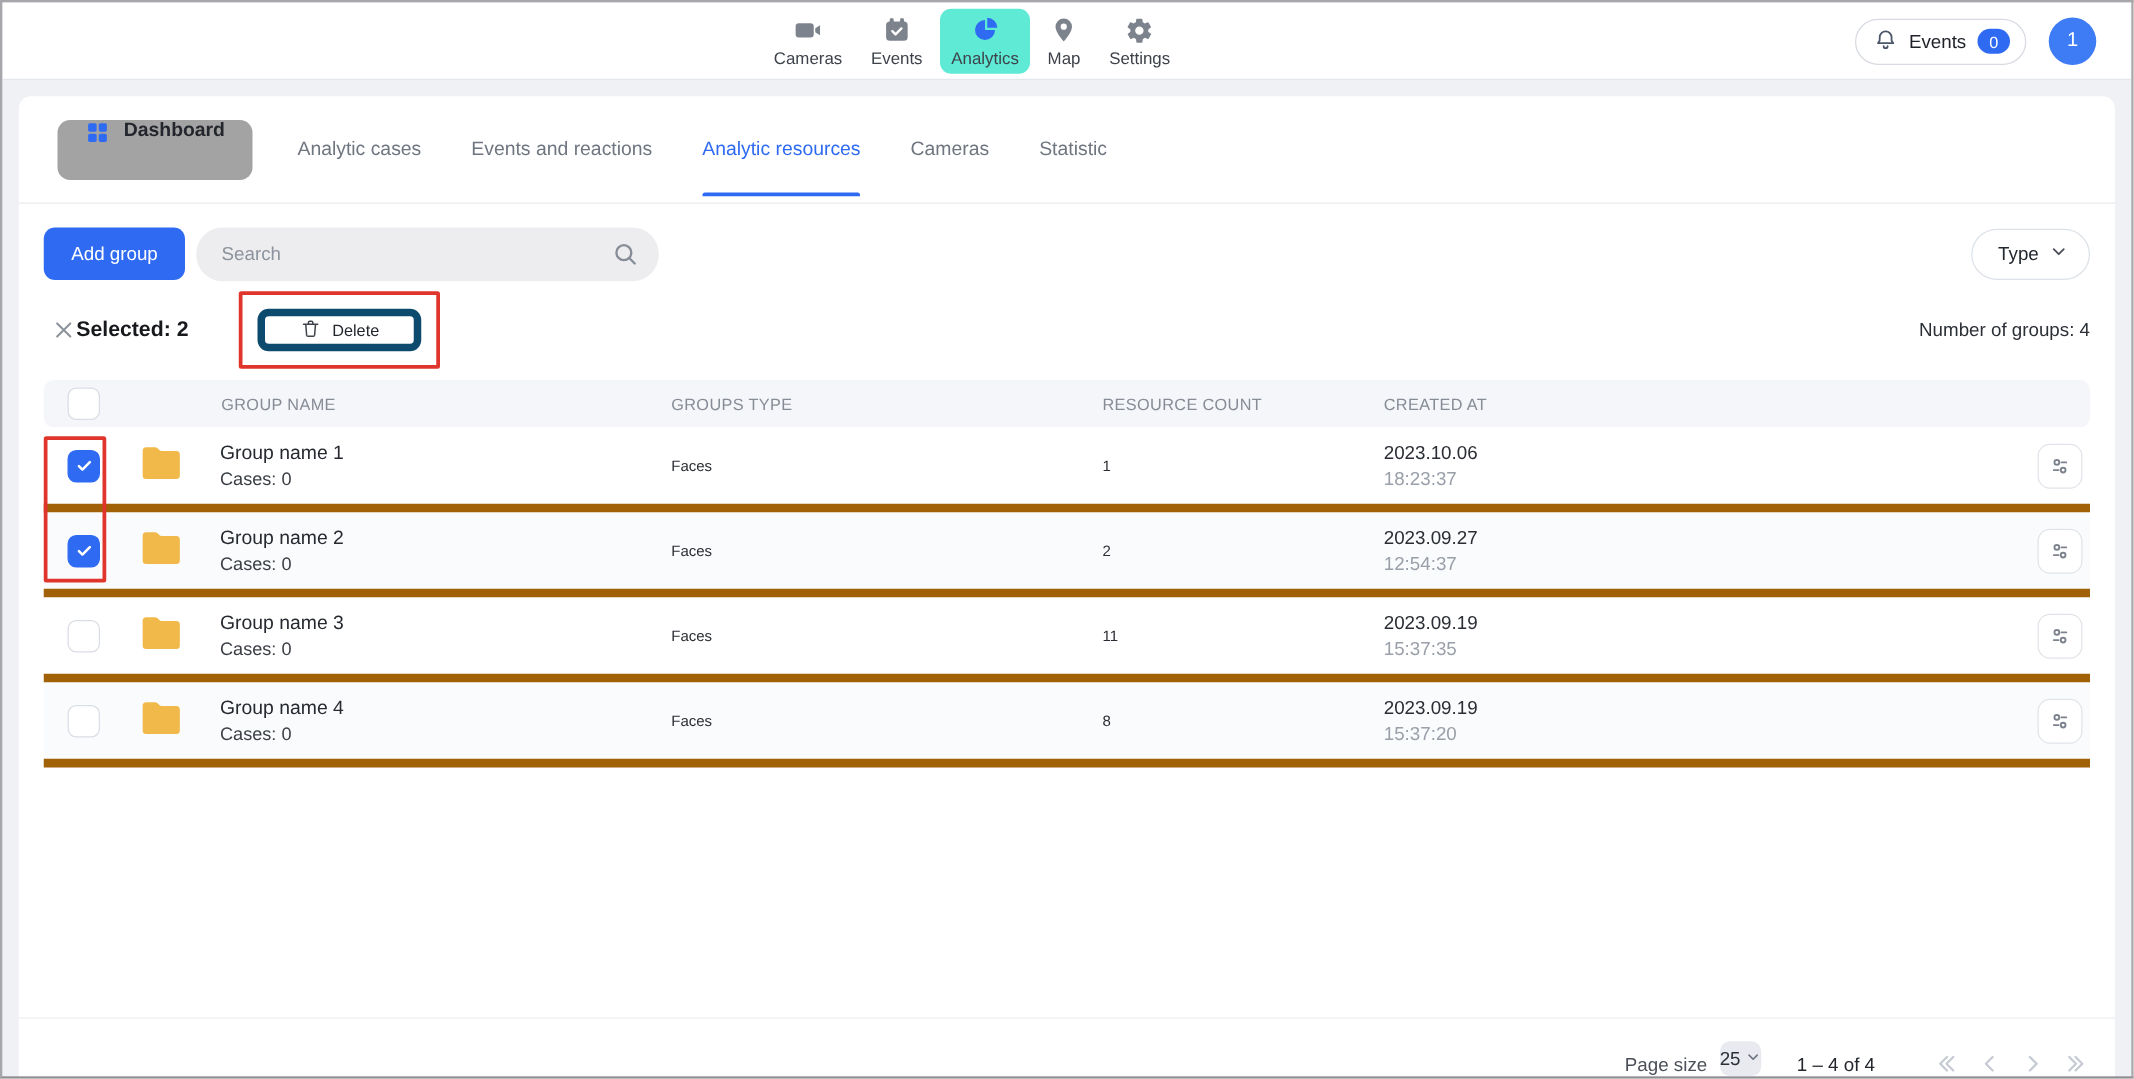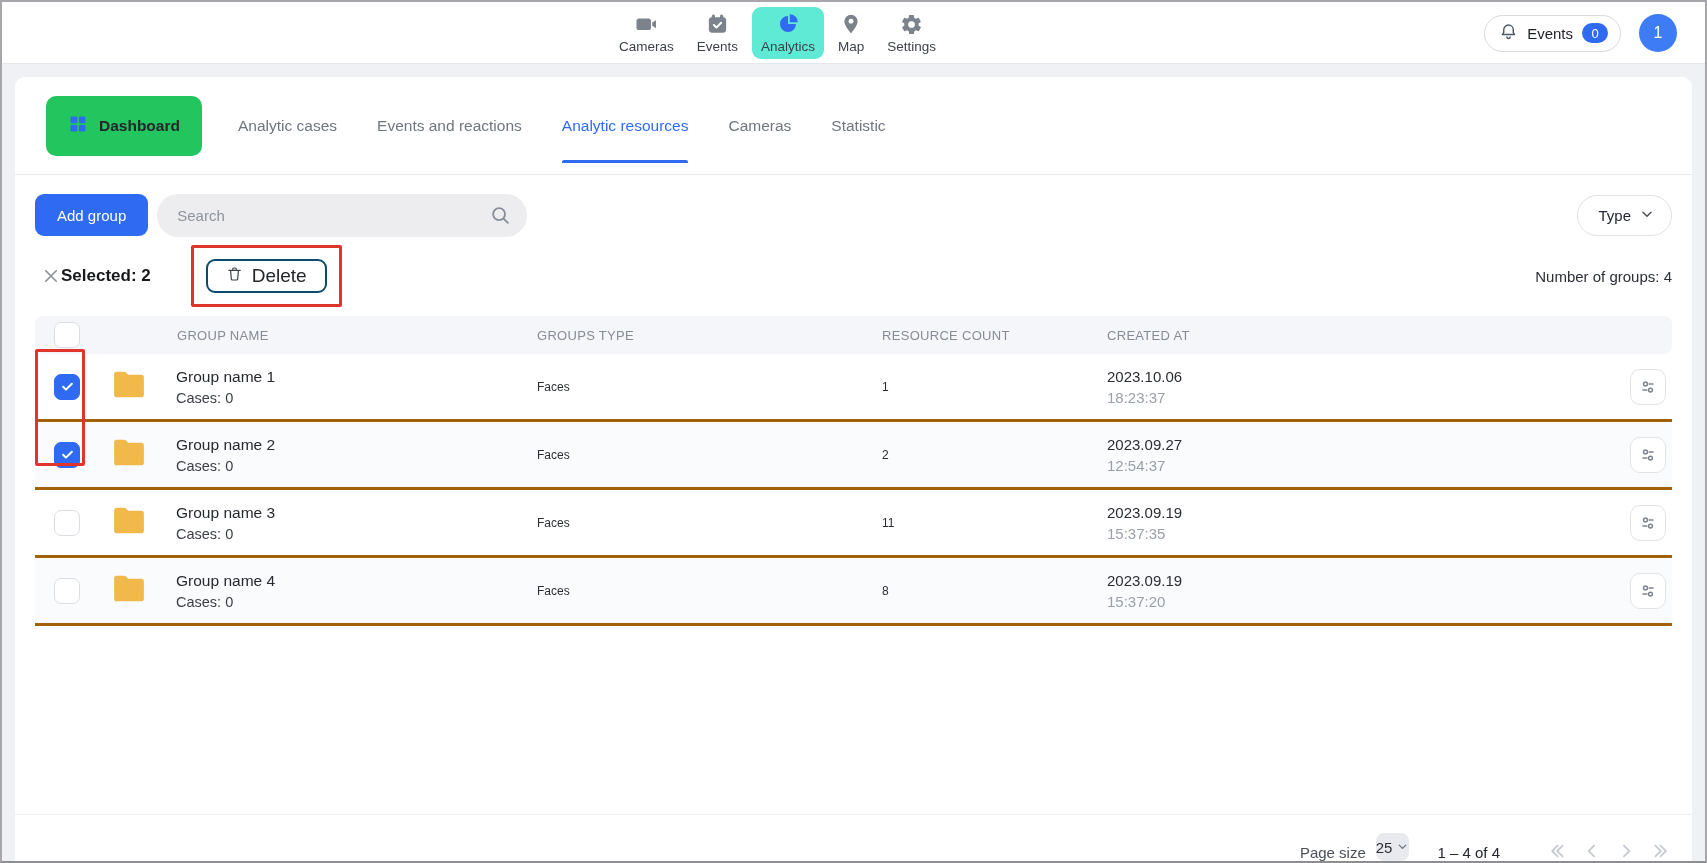--- a/index.html
+++ b/index.html
@@ -18,55 +18,55 @@
   .events-pill .elabel { font-size:15px; color:#1e2127; }
   .badge { min-width:26px; height:20px; padding:0 8px; background:#2f6bf2; border-radius:10px; color:#fff; font-size:13px; display:flex; align-items:center; justify-content:center; }
   .avatar { width:38px; height:38px; border-radius:50%; background:#3d7cf4; color:#fff; font-size:16px; display:flex; align-items:center; justify-content:center; cursor:pointer; }
 
   
   .page { height:797px; background:#f0f1f4; padding:13px 13px 0; }
   .card { height:100%; background:#fff; border-radius:10px 10px 0 0; display:flex; flex-direction:column; overflow:visible; }
 
   
   .tabs-row { display:flex; align-items:center; padding:19px 20px 18px 31px; border-bottom:1px solid #e9ebef; }
-  .dash-chip { display:flex; align-items:center; gap:11px; height:60px; padding:0 22px; background:#22c55e; border:none; border-radius:10px; font-size:15.5px; font-weight:700; color:#23262c; cursor:pointer; font-family:inherit; }
+  .dash-chip { display:flex; align-items:flex-start; gap:11px; height:48px; padding:0 22px; background:#a3a3a3; border:none; border-radius:10px; font-size:15.5px; font-weight:700; color:#23262c; cursor:pointer; font-family:inherit; }
   .tabs { display:flex; align-items:center; gap:40px; margin-left:36px; }
   .tab { position:relative; font-size:15.5px; color:#6f7680; cursor:pointer; white-space:nowrap; }
   .tab.active { color:#2f6bf2; }
   .tab.active::after { content:''; position:absolute; left:0; right:0; bottom:-28px; height:3px; background:#2f6bf2; border-radius:2px 2px 0 0; }
 
   
   .toolbar { display:flex; align-items:center; margin-top:19px; padding:0 20px; height:42px; }
   .btn-primary { height:42px; padding:0 22px; background:#2f6bf2; color:#fff; border:none; border-radius:9px; font-size:15px; font-family:inherit; cursor:pointer; }
   .searchbox { position:relative; margin-left:9px; width:370px; height:43px;text-decoration:underline; }
   .searchbox input { width:100%; height:100%; background:#ededf0; border:none; border-radius:21px; padding:0 46px 0 20px; font-size:15px; color:#23262c; font-family:inherit; outline:none; }
   .searchbox input::placeholder { color:#8d939c; }
   .searchbox .sicon { position:absolute; right:16px; top:10px; }
   .type-btn { margin-left:auto; display:flex; align-items:center; gap:8px; height:41px; padding:0 16px 0 20px; background:#fff; border:1px solid #dde2e8; border-radius:21px; font-size:15px; color:#23272e; font-family:inherit; cursor:pointer; }
 
   
   .selection-bar { display:flex; align-items:center; height:80px; padding:0 20px 0 20px; }
   .close-x { margin-left:6px; width:20px; height:20px; cursor:pointer; display:flex; align-items:center; justify-content:center; }
   .sel-label { margin-left:0; font-size:17px; font-weight:700; color:#17191d; }
   .delete-anno { margin-left:40px; border:3px solid #e0352c; padding:11px 12px; border-radius:2px; }
-  .delete-btn { display:flex; align-items:center; gap:9px; height:34px; padding:0 18px; background:#fff; border:2px solid #0c4a6e; border-radius:9px; font-size:19px; color:#23262c; font-family:inherit; cursor:pointer; }
+  .delete-btn { display:flex; align-items:center; gap:9px; height:34px; padding:0 28px; background:#fff; border:6px solid #0c4a6e; border-radius:9px; font-size:13px; color:#23262c; font-family:inherit; cursor:pointer; }
   .groups-count { margin-left:auto; font-size:15px; color:#2b2f36; }
 
   
   .table { margin:0 20px; }
   .thead, .trow { display:grid; grid-template-columns:64px 438px 345px 225px 488px 1fr; align-items:center; }
   .thead { height:38px; background:#f5f6f9; border-radius:8px; }
   .th { font-size:13px; color:#868c96; letter-spacing:.3px; }
   .th.name { padding-left:78px; }
   .cb-cell { display:flex; justify-content:center; }
   .checkbox { width:26px; height:26px; border-radius:7px; border:1.5px solid #d9dde4; background:#fff; display:flex; align-items:center; justify-content:center; cursor:pointer; }
   .checkbox svg { visibility:hidden; }
   .checkbox.checked { background:#2f6bf2; border-color:#2f6bf2; }
   .checkbox.checked svg { visibility:visible; }
-  .trow { height:68px; border-bottom:3px solid #a16207; background:#fff; }
+  .trow { height:68px; border-bottom:7px solid #a16207; background:#fff; }
   .trow.alt { background:#fafbfd; }
   .name-cell { display:flex; align-items:center; padding-left:13px; gap:30px; }
   .gname { font-size:15.5px; color:#26292f; line-height:22px; }
   .gcases { font-size:14.5px; color:#3c4046; line-height:20px; }
   .gtype, .gcount { font-size:12px; color:#2a2d33; }
   .gdate { font-size:15px; color:#2a2d33; line-height:21px; }
   .gtime { font-size:15px; color:#9aa0a9; line-height:21px; }
   .action-cell { display:flex; justify-content:flex-end; padding-right:6px; }
   .action-btn { width:36px; height:36px; border:1px solid #e0e4e9; border-radius:10px; background:#fff; display:flex; align-items:center; justify-content:center; cursor:pointer; }
 

